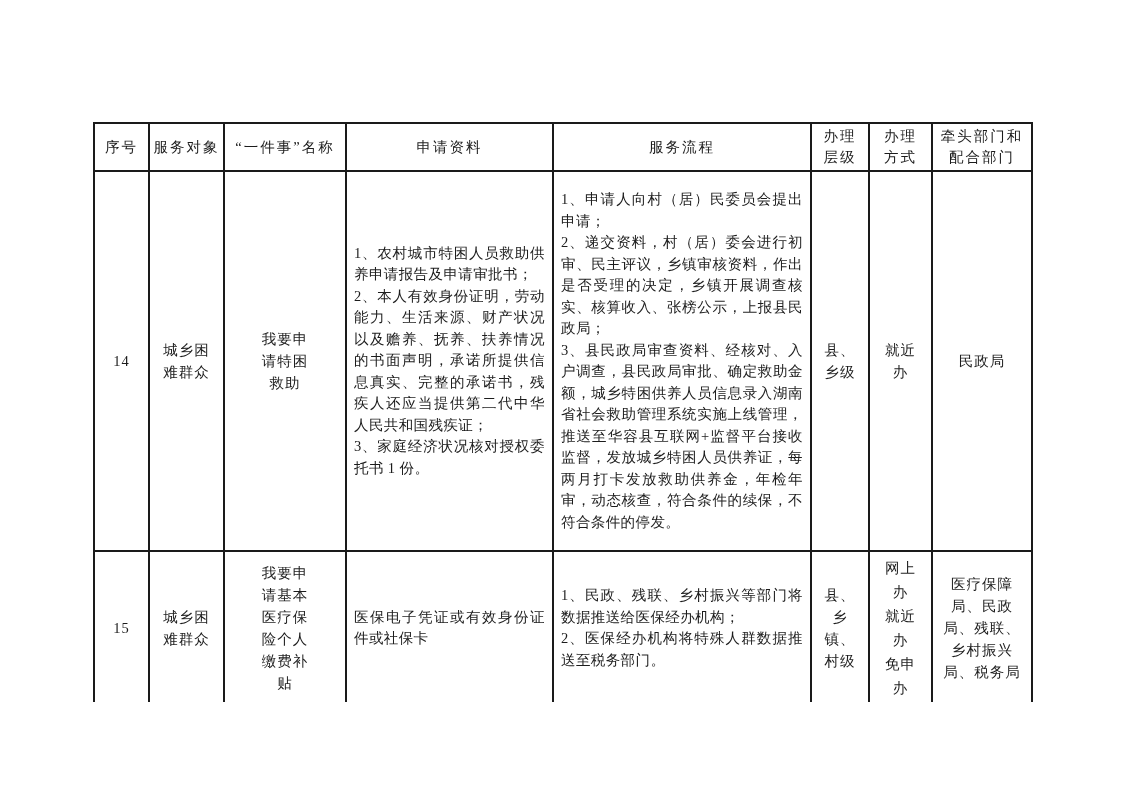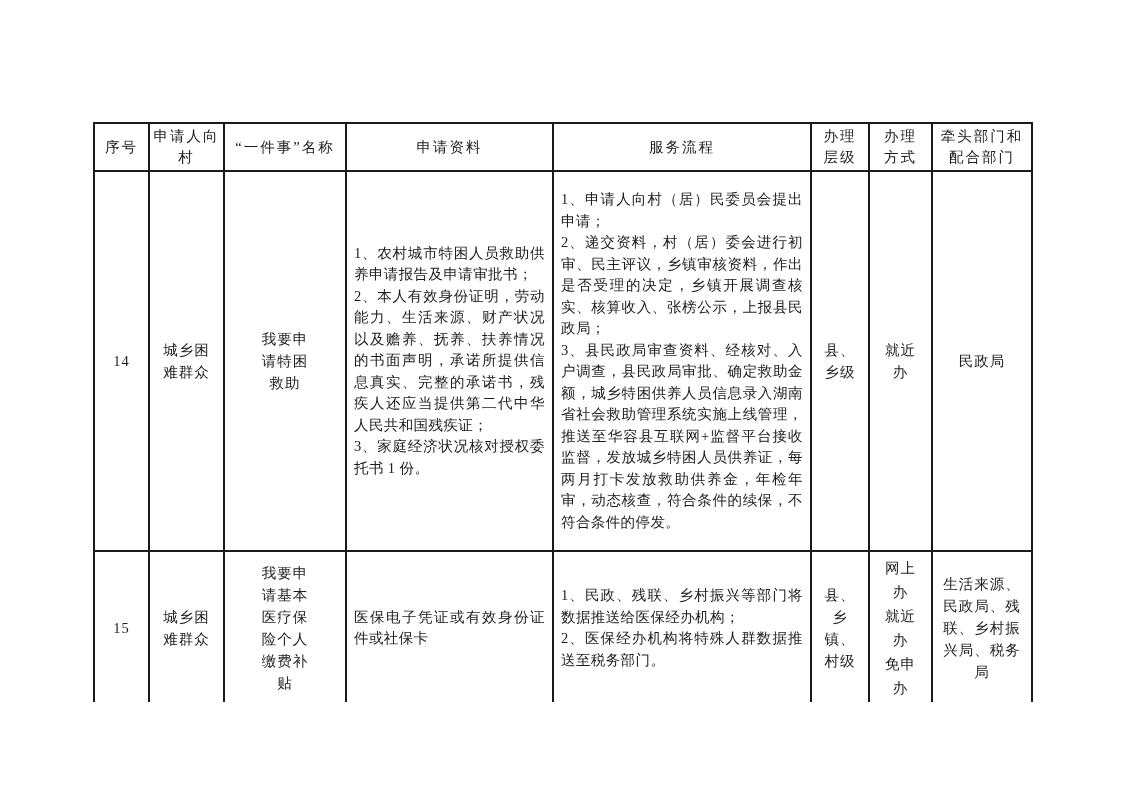--- a/index.html
+++ b/index.html
@@ -80,21 +80,21 @@
       <col style="width:122px">
       <col style="width:207px">
       <col style="width:258px">
       <col style="width:58px">
       <col style="width:63px">
       <col style="width:100px">
     </colgroup>
     <thead>
       <tr class="header-row">
         <th class="hdr">序号</th>
-        <th class="hdr">申请人向村</th>
+        <th class="hdr">服务对象</th>
         <th class="hdr">“一件事”名称</th>
         <th class="hdr">申请资料</th>
         <th class="hdr">服务流程</th>
         <th class="hdr">办理
 层级</th>
         <th class="hdr">办理
 方式</th>
         <th class="hdr">牵头部门和
 配合部门</th>
       </tr>
@@ -118,20 +118,20 @@
         <td class="center">15</td>
         <td class="center">城乡困难群众</td>
         <td class="center name-cell">我要申请基本医疗保险个人缴费补贴</td>
         <td class="para">医保电子凭证或有效身份证件或社保卡</td>
         <td class="para">1、民政、残联、乡村振兴等部门将数据推送给医保经办机构；
 2、医保经办机构将特殊人群数据推送至税务部门。</td>
         <td class="center">县、乡镇、村级</td>
         <td class="multiline-center">网上办
 就近办
 免申办</td>
-        <td class="center">生活来源、民政局、残联、乡村振兴局、税务局</td>
+        <td class="center">医疗保障局、民政局、残联、乡村振兴局、税务局</td>
       </tr>
     </tbody>
   </table>
 
   <div class="page-number">13</div>
 
 </div>
 
 </body></html>

